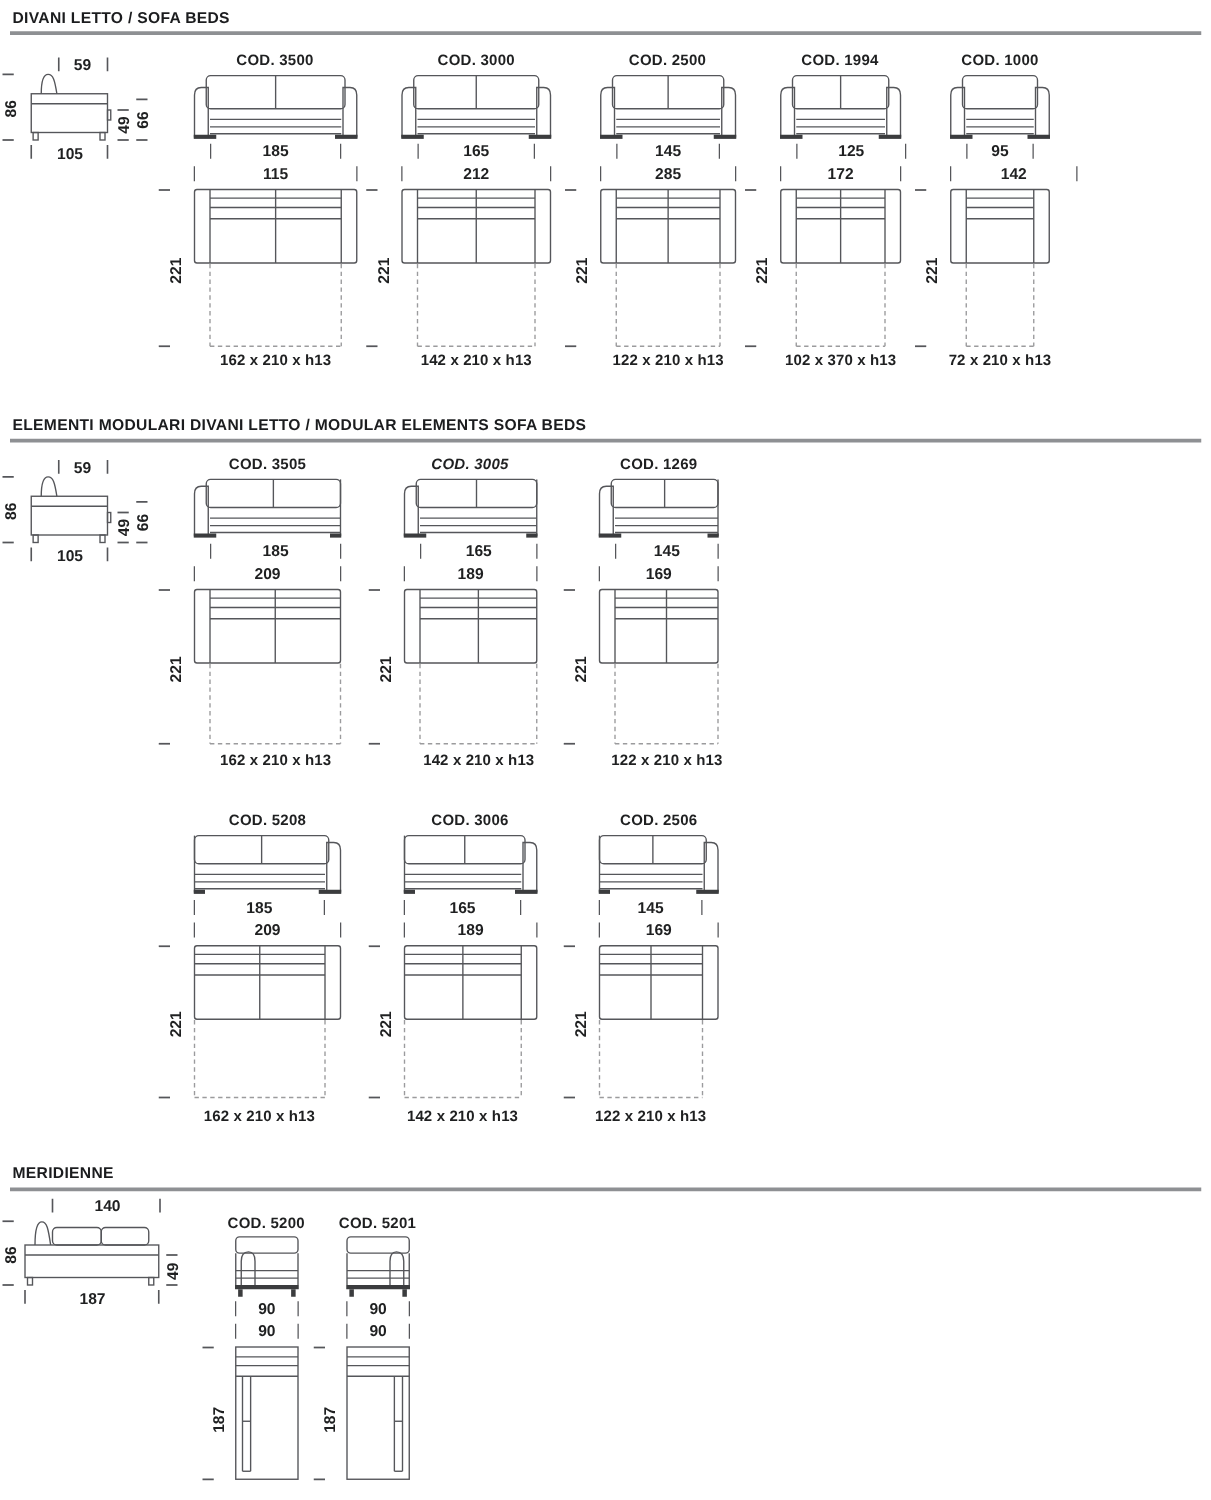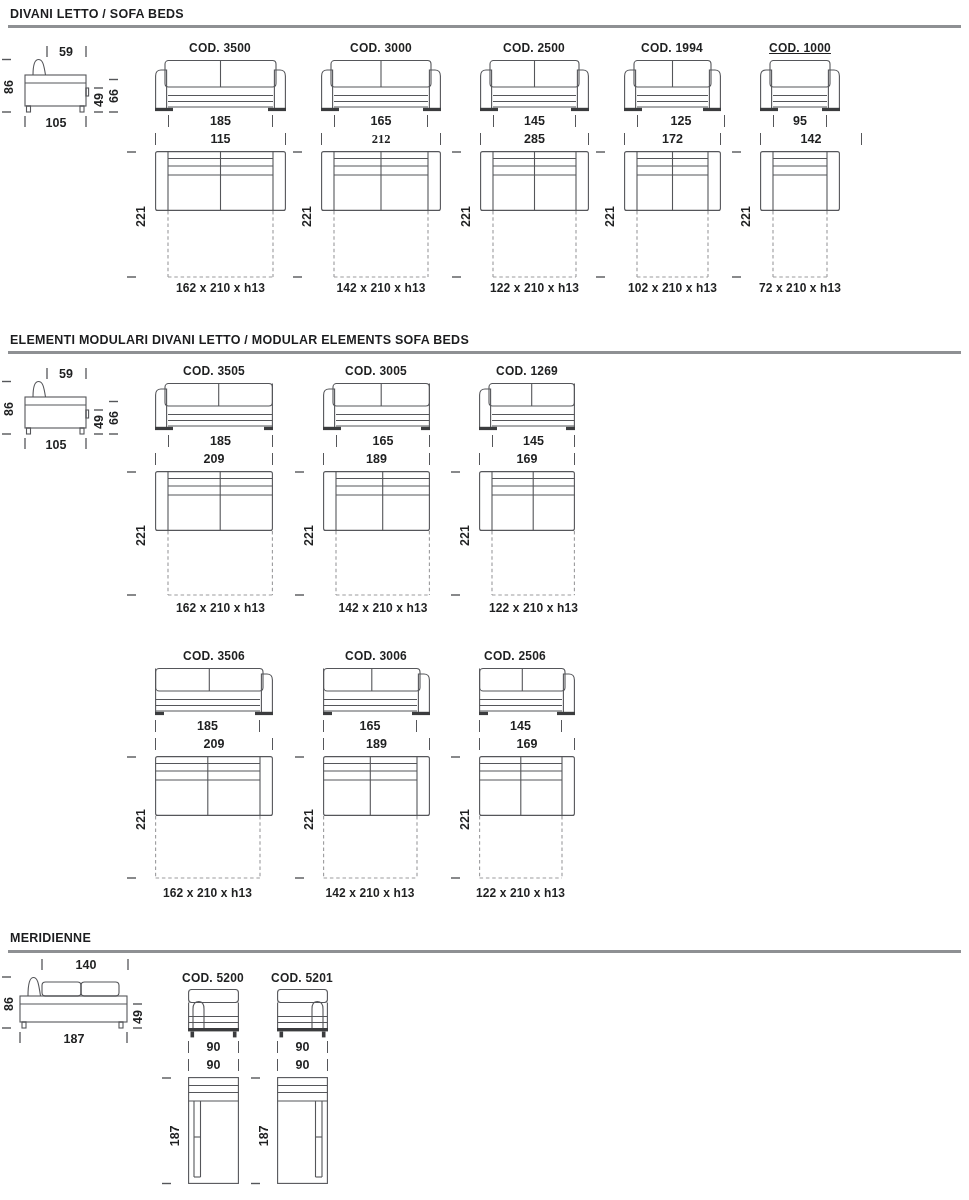--- a/index.html
+++ b/index.html
@@ -105,21 +105,21 @@
         <line x1="13" y1="37.5" x2="107" y2="37.5" stroke="#55565a" stroke-width="1.1"></line>
         <line x1="13" y1="43.5" x2="107" y2="43.5" stroke="#55565a" stroke-width="1.1"></line>
         <line x1="13" y1="49" x2="107" y2="49" stroke="#55565a" stroke-width="1.1"></line>
         <path d="M0.6,52 L0.6,18 Q0.6,12 6,12 L11.6,12 L11.6,52" fill="none" stroke="#55565a" stroke-width="1.1"></path>
         <path d="M119.4,52 L119.4,18 Q119.4,12 114,12 L108.4,12 L108.4,52" fill="none" stroke="#55565a" stroke-width="1.1"></path>
         <rect x="0" y="49.8" width="18" height="3.3" fill="#3b3c3e"></rect>
         <rect x="102" y="49.8" width="18" height="3.3" fill="#3b3c3e"></rect>
       </svg>
     </div>
     <div class="dim" style="position: absolute; left: 334px; top: 114px; width: 94px;"><span class="tick" style="left: 0px;"></span><span class="dim-val">165</span><span class="tick" style="right: 0px;"></span></div>
-    <div class="dim" style="position: absolute; left: 321px; top: 132px; width: 120px; font-family: Liberation Serif, serif;"><span class="tick" style="left: 0px;"></span><span class="dim-val">212</span><span class="tick" style="right: 0px;"></span></div>
+    <div class="dim" style="position: absolute; left: 321px; top: 132px; width: 120px;"><span class="tick" style="left: 0px;"></span><span class="dim-val">212</span><span class="tick" style="right: 0px;"></span></div>
     <div style="position: absolute; left: 287px; top: 151px; width: 154px; height: 128px;">
       <svg width="154" height="128" viewBox="0 0 154 128">
         <rect x="34.6" y="0.6" width="118.8" height="58.8" rx="2" fill="none" stroke="#55565a" stroke-width="1.1"></rect>
         <line x1="47" y1="0.6" x2="47" y2="59.4" stroke="#55565a" stroke-width="1.1"></line>
         <line x1="141" y1="0.6" x2="141" y2="59.4" stroke="#55565a" stroke-width="1.1"></line>
         <line x1="47" y1="7.5" x2="141" y2="7.5" stroke="#55565a" stroke-width="1.1"></line>
         <line x1="47" y1="15" x2="141" y2="15" stroke="#55565a" stroke-width="1.1"></line>
         <line x1="47" y1="24" x2="141" y2="24" stroke="#55565a" stroke-width="1.1"></line>
         <line x1="94" y1="0.6" x2="94" y2="59.4" stroke="#55565a" stroke-width="1.1"></line>
         <line x1="47" y1="60" x2="47" y2="126" stroke="#9b9b9d" stroke-width="1.1" stroke-dasharray="3.5 2.8"></line>
@@ -191,22 +191,22 @@
         <line x1="47" y1="24" x2="118" y2="24" stroke="#55565a" stroke-width="1.1"></line>
         <line x1="82.5" y1="0.6" x2="82.5" y2="59.4" stroke="#55565a" stroke-width="1.1"></line>
         <line x1="47" y1="60" x2="47" y2="126" stroke="#9b9b9d" stroke-width="1.1" stroke-dasharray="3.5 2.8"></line>
         <line x1="118" y1="60" x2="118" y2="126" stroke="#9b9b9d" stroke-width="1.1" stroke-dasharray="3.5 2.8"></line>
         <line x1="47" y1="126" x2="118" y2="126" stroke="#9b9b9d" stroke-width="1.1" stroke-dasharray="3.5 2.8"></line>
         <line x1="6" y1="1" x2="15" y2="1" stroke="#55565a" stroke-width="1.4"></line>
         <line x1="6" y1="126" x2="15" y2="126" stroke="#55565a" stroke-width="1.4"></line>
         <text x="24" y="65.52" text-anchor="middle" font-size="12.5" font-weight="bold" fill="#1f2021" font-family="'Liberation Sans',sans-serif" transform="rotate(-90 24 65.52)">221</text>
       </svg>
     </div>
-    <div class="bed" style="position: absolute; left: 587.5px; top: 281px; width: 170px;">102 x 210 x h13</div>
-    <div class="code" style="position: absolute; left: 735px; top: 41px; width: 130px; text-decoration: underline;">COD. 1000</div>
+    <div class="bed" style="position: absolute; left: 587.5px; top: 281px; width: 170px;">102 x 370 x h13</div>
+    <div class="code" style="position: absolute; left: 735px; top: 41px; width: 130px;">COD. 1000</div>
     <div style="position: absolute; left: 760px; top: 58px; width: 80px; height: 54px;">
       <svg width="80" height="54" viewBox="0 0 80 54">
         <rect x="10" y="2.5" width="60" height="26.5" rx="3.5" fill="none" stroke="#55565a" stroke-width="1.1"></rect>
         <line x1="13" y1="37.5" x2="67" y2="37.5" stroke="#55565a" stroke-width="1.1"></line>
         <line x1="13" y1="43.5" x2="67" y2="43.5" stroke="#55565a" stroke-width="1.1"></line>
         <line x1="13" y1="49" x2="67" y2="49" stroke="#55565a" stroke-width="1.1"></line>
         <path d="M0.6,52 L0.6,18 Q0.6,12 6,12 L11.6,12 L11.6,52" fill="none" stroke="#55565a" stroke-width="1.1"></path>
         <path d="M79.4,52 L79.4,18 Q79.4,12 74,12 L68.4,12 L68.4,52" fill="none" stroke="#55565a" stroke-width="1.1"></path>
         <rect x="0" y="49.8" width="18" height="3.3" fill="#3b3c3e"></rect>
         <rect x="62" y="49.8" width="18" height="3.3" fill="#3b3c3e"></rect>
@@ -282,21 +282,21 @@
         <line x1="99.2" y1="0.6" x2="99.2" y2="59.4" stroke="#55565a" stroke-width="1.1"></line>
         <line x1="47" y1="60" x2="47" y2="124" stroke="#9b9b9d" stroke-width="1.1" stroke-dasharray="3.5 2.8"></line>
         <line x1="151.4" y1="60" x2="151.4" y2="124" stroke="#9b9b9d" stroke-width="1.1" stroke-dasharray="3.5 2.8"></line>
         <line x1="47" y1="124" x2="151.4" y2="124" stroke="#9b9b9d" stroke-width="1.1" stroke-dasharray="3.5 2.8"></line>
         <line x1="6" y1="1" x2="15" y2="1" stroke="#55565a" stroke-width="1.4"></line>
         <line x1="6" y1="124" x2="15" y2="124" stroke="#55565a" stroke-width="1.4"></line>
         <text x="24" y="64.48" text-anchor="middle" font-size="12.5" font-weight="bold" fill="#1f2021" font-family="'Liberation Sans',sans-serif" transform="rotate(-90 24 64.48)">221</text>
       </svg>
     </div>
     <div class="bed" style="position: absolute; left: 135.5px; top: 601px; width: 170px;">162 x 210 x h13</div>
-    <div class="code" style="position: absolute; left: 311px; top: 364px; width: 130px;">COD. 3005</div>
+    <div class="code" style="position: absolute; left: 311px; top: 364px; width: 130px; font-style: italic;">COD. 3005</div>
     <div style="position: absolute; left: 323px; top: 381px; width: 107px; height: 50px;">
       <svg width="107" height="50" viewBox="0 0 107 50">
         <rect x="10" y="2.5" width="96.4" height="22.5" rx="3.5" fill="none" stroke="#55565a" stroke-width="1.1"></rect>
         <line x1="58.2" y1="2.5" x2="58.2" y2="25" stroke="#55565a" stroke-width="1.1"></line>
         <line x1="13" y1="33.5" x2="106.4" y2="33.5" stroke="#55565a" stroke-width="1.1"></line>
         <line x1="13" y1="39.5" x2="106.4" y2="39.5" stroke="#55565a" stroke-width="1.1"></line>
         <line x1="13" y1="45" x2="106.4" y2="45" stroke="#55565a" stroke-width="1.1"></line>
         <path d="M0.6,48 L0.6,14 Q0.6,8 6,8 L11.6,8 L11.6,48" fill="none" stroke="#55565a" stroke-width="1.1"></path>
         <line x1="106.4" y1="2.5" x2="106.4" y2="48" stroke="#55565a" stroke-width="1.1"></line>
         <rect x="0" y="45.8" width="18" height="3.3" fill="#3b3c3e"></rect>
@@ -348,21 +348,21 @@
         <line x1="88.2" y1="0.6" x2="88.2" y2="59.4" stroke="#55565a" stroke-width="1.1"></line>
         <line x1="47" y1="60" x2="47" y2="124" stroke="#9b9b9d" stroke-width="1.1" stroke-dasharray="3.5 2.8"></line>
         <line x1="129.4" y1="60" x2="129.4" y2="124" stroke="#9b9b9d" stroke-width="1.1" stroke-dasharray="3.5 2.8"></line>
         <line x1="47" y1="124" x2="129.4" y2="124" stroke="#9b9b9d" stroke-width="1.1" stroke-dasharray="3.5 2.8"></line>
         <line x1="6" y1="1" x2="15" y2="1" stroke="#55565a" stroke-width="1.4"></line>
         <line x1="6" y1="124" x2="15" y2="124" stroke="#55565a" stroke-width="1.4"></line>
         <text x="24" y="64.48" text-anchor="middle" font-size="12.5" font-weight="bold" fill="#1f2021" font-family="'Liberation Sans',sans-serif" transform="rotate(-90 24 64.48)">221</text>
       </svg>
     </div>
     <div class="bed" style="position: absolute; left: 448.5px; top: 601px; width: 170px;">122 x 210 x h13</div>
-    <div class="code" style="position: absolute; left: 149px; top: 649px; width: 130px;">COD. 3506</div>
+    <div class="code" style="position: absolute; left: 149px; top: 649px; width: 130px;">COD. 5208</div>
     <div style="position: absolute; left: 155px; top: 666px; width: 118px; height: 50px;">
       <svg width="118" height="50" viewBox="0 0 118 50">
         <rect x="0.6" y="2.5" width="107.4" height="22.5" rx="3.5" fill="none" stroke="#55565a" stroke-width="1.1"></rect>
         <line x1="54.3" y1="2.5" x2="54.3" y2="25" stroke="#55565a" stroke-width="1.1"></line>
         <line x1="0.6" y1="33.5" x2="105" y2="33.5" stroke="#55565a" stroke-width="1.1"></line>
         <line x1="0.6" y1="39.5" x2="105" y2="39.5" stroke="#55565a" stroke-width="1.1"></line>
         <line x1="0.6" y1="45" x2="105" y2="45" stroke="#55565a" stroke-width="1.1"></line>
         <line x1="0.6" y1="2.5" x2="0.6" y2="48" stroke="#55565a" stroke-width="1.1"></line>
         <path d="M117.4,48 L117.4,14 Q117.4,8 112,8 L106.4,8 L106.4,48" fill="none" stroke="#55565a" stroke-width="1.1"></path>
         <rect x="0" y="45.8" width="9" height="3.3" fill="#3b3c3e"></rect>
@@ -414,21 +414,21 @@
         <line x1="81.3" y1="0.6" x2="81.3" y2="59.4" stroke="#55565a" stroke-width="1.1"></line>
         <line x1="34.6" y1="60" x2="34.6" y2="122" stroke="#9b9b9d" stroke-width="1.1" stroke-dasharray="3.5 2.8"></line>
         <line x1="128" y1="60" x2="128" y2="122" stroke="#9b9b9d" stroke-width="1.1" stroke-dasharray="3.5 2.8"></line>
         <line x1="34.6" y1="122" x2="128" y2="122" stroke="#9b9b9d" stroke-width="1.1" stroke-dasharray="3.5 2.8"></line>
         <line x1="6" y1="1" x2="15" y2="1" stroke="#55565a" stroke-width="1.4"></line>
         <line x1="6" y1="122" x2="15" y2="122" stroke="#55565a" stroke-width="1.4"></line>
         <text x="24" y="63.440000000000005" text-anchor="middle" font-size="12.5" font-weight="bold" fill="#1f2021" font-family="'Liberation Sans',sans-serif" transform="rotate(-90 24 63.440000000000005)">221</text>
       </svg>
     </div>
     <div class="bed" style="position: absolute; left: 285px; top: 886px; width: 170px;">142 x 210 x h13</div>
-    <div class="code" style="position: absolute; left: 450px; top: 649px; width: 130px;">COD. 2506</div>
+    <div class="code" style="position: absolute; left: 462px; top: 649px; width: 130px;">COD. 2506</div>
     <div style="position: absolute; left: 479px; top: 666px; width: 96px; height: 50px;">
       <svg width="96" height="50" viewBox="0 0 96 50">
         <rect x="0.6" y="2.5" width="85.4" height="22.5" rx="3.5" fill="none" stroke="#55565a" stroke-width="1.1"></rect>
         <line x1="43.3" y1="2.5" x2="43.3" y2="25" stroke="#55565a" stroke-width="1.1"></line>
         <line x1="0.6" y1="33.5" x2="83" y2="33.5" stroke="#55565a" stroke-width="1.1"></line>
         <line x1="0.6" y1="39.5" x2="83" y2="39.5" stroke="#55565a" stroke-width="1.1"></line>
         <line x1="0.6" y1="45" x2="83" y2="45" stroke="#55565a" stroke-width="1.1"></line>
         <line x1="0.6" y1="2.5" x2="0.6" y2="48" stroke="#55565a" stroke-width="1.1"></line>
         <path d="M95.4,48 L95.4,14 Q95.4,8 90,8 L84.4,8 L84.4,48" fill="none" stroke="#55565a" stroke-width="1.1"></path>
         <rect x="0" y="45.8" width="9" height="3.3" fill="#3b3c3e"></rect>

